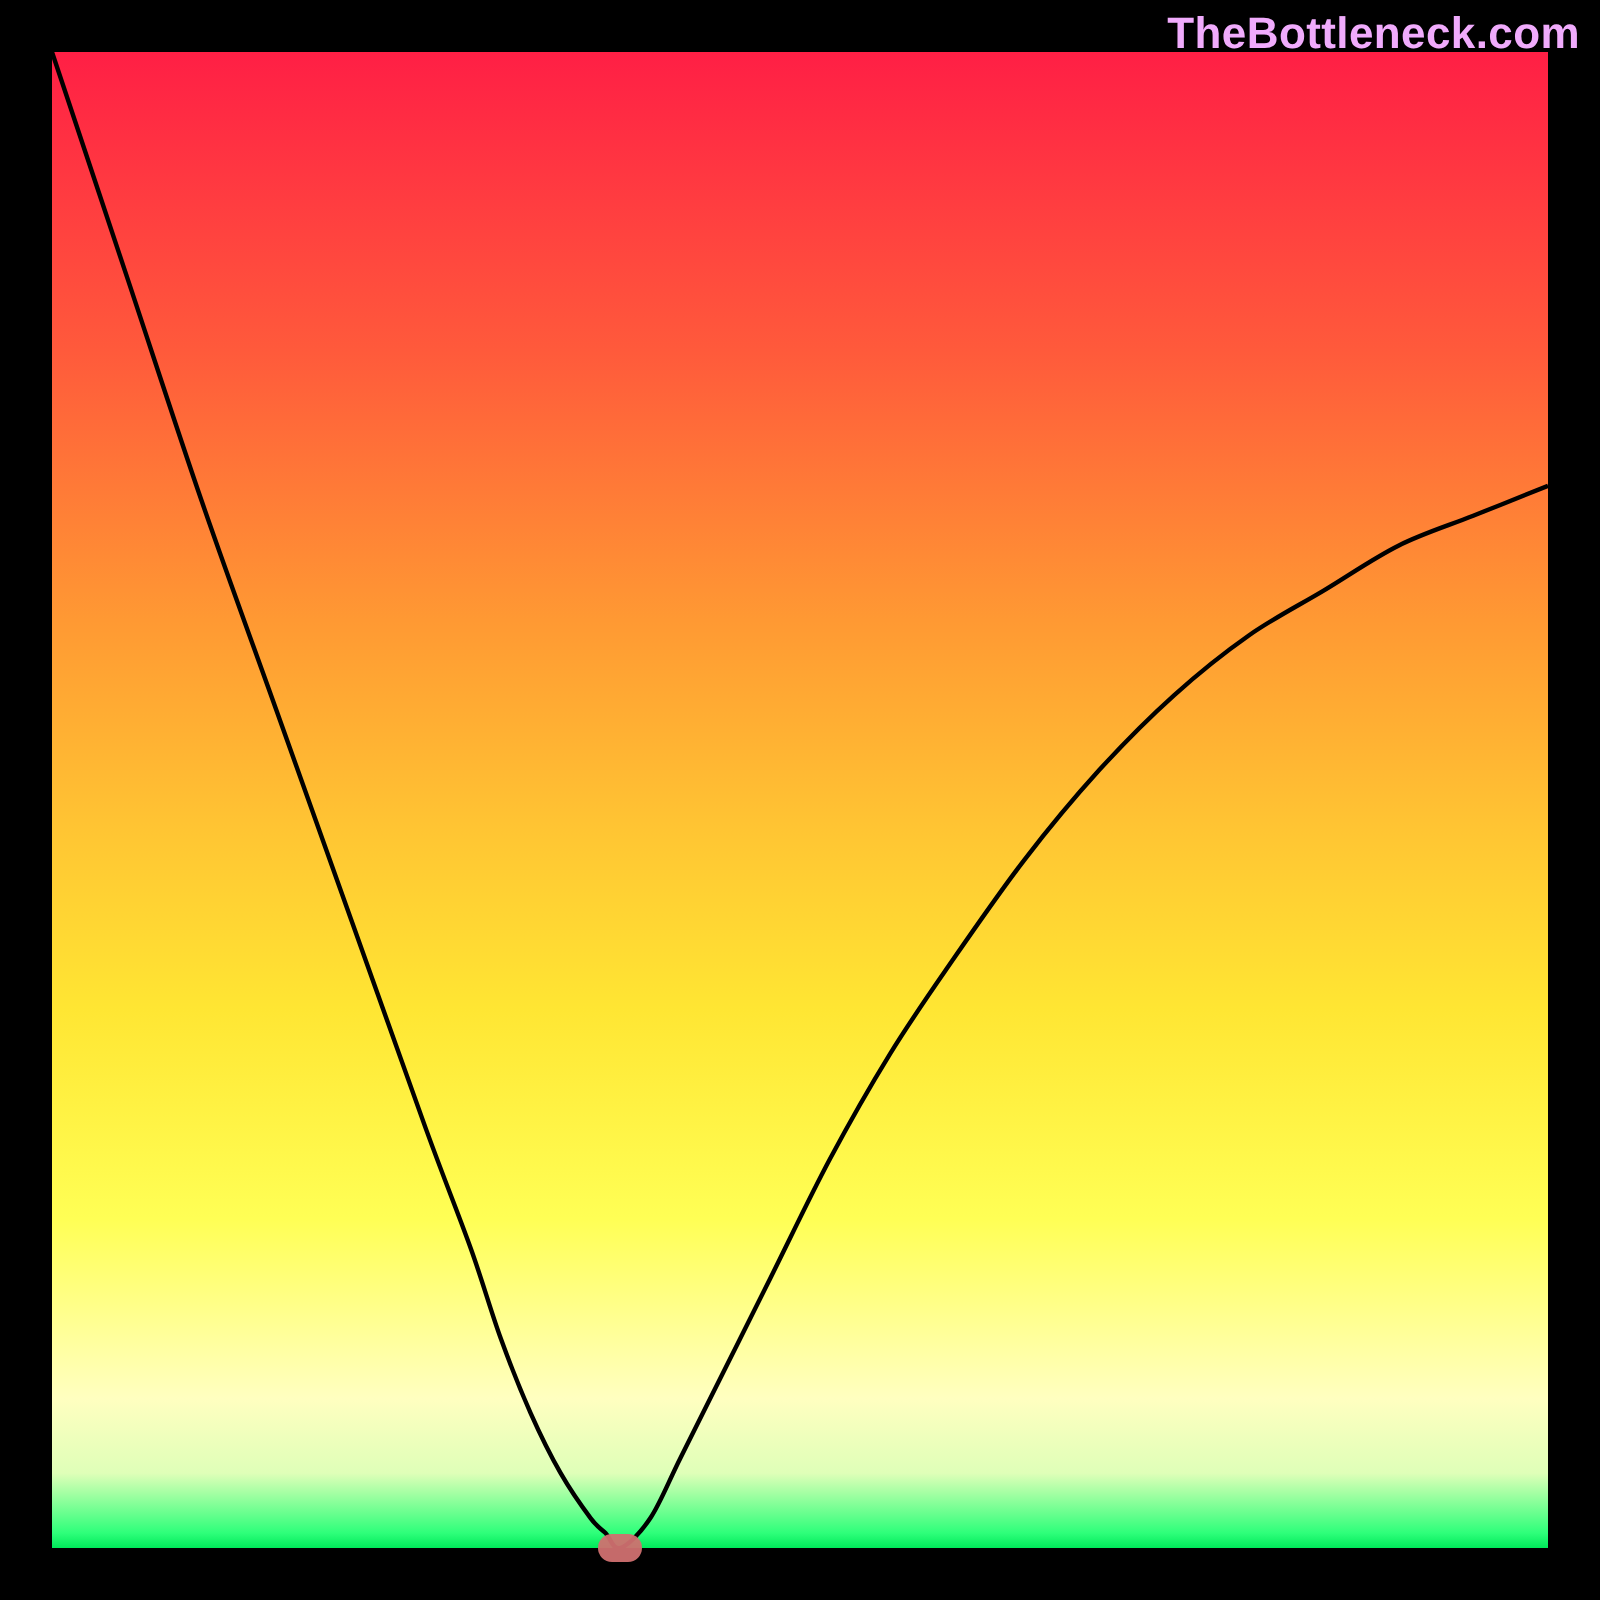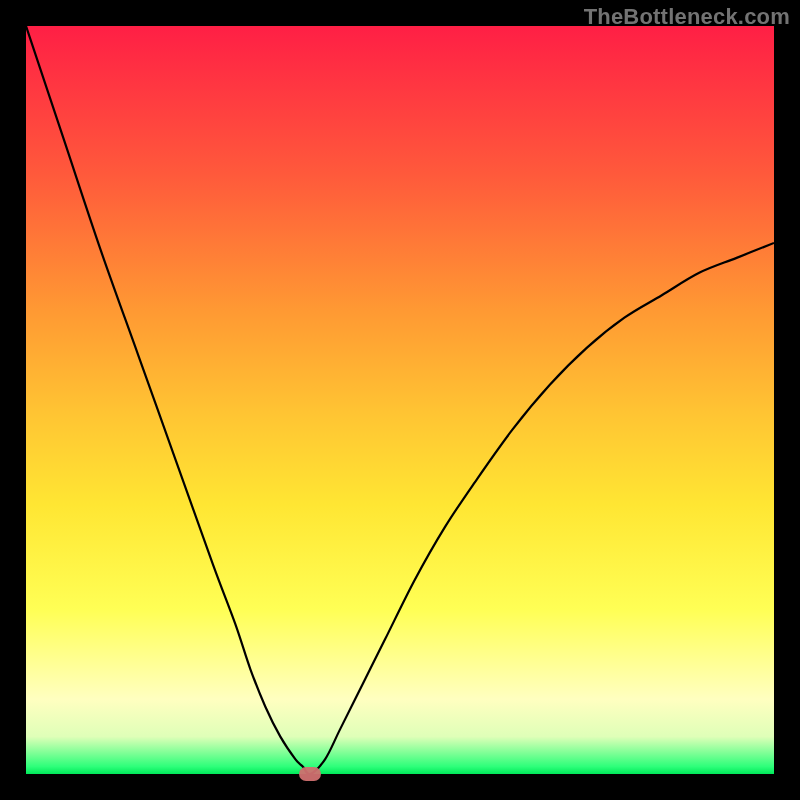--- a/index.html
+++ b/index.html
@@ -34,21 +34,21 @@
       #ffffc0 90%,
       #dfffb8 95%,
       #2eff7a 99%,
       #00e95a 100%
     );
   }
   .watermark {
     position: absolute;
     top: 4px;
     right: 10px;
-    color: #737373;
+    color: #f0abfc;
     font-size: 22px;
     font-weight: 600;
     letter-spacing: 0.2px;
     z-index: 5;
   }
   svg.curve {
     position: absolute;
     left: 0;
     top: 0;
     width: 748px;

